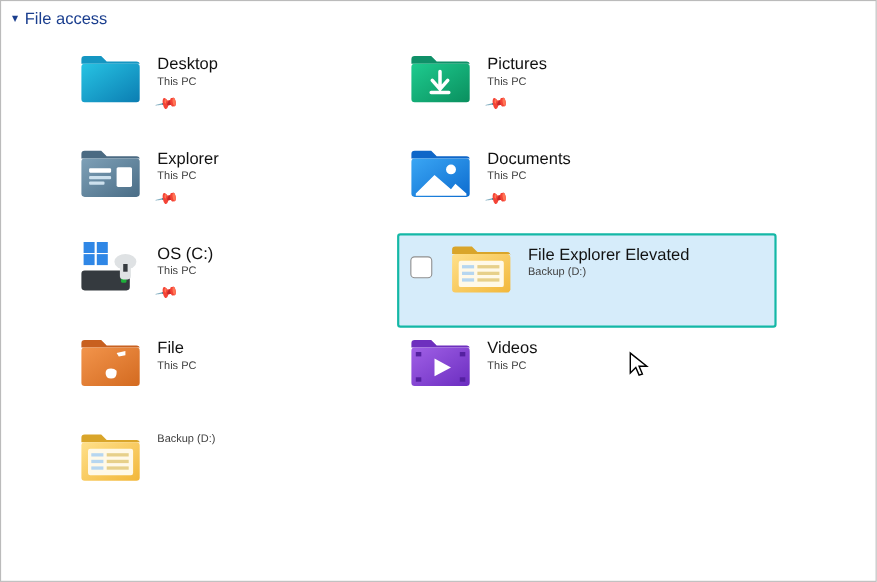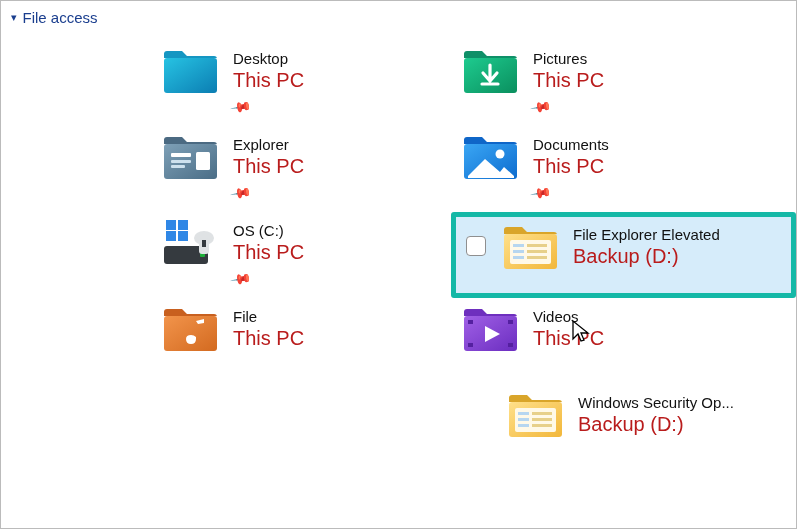--- a/index.html
+++ b/index.html
@@ -23,35 +23,34 @@
     color: #1a3e8e;
     font-size: 15px;
     user-select: none;
   }
   .section-header .chev { font-size: 11px; line-height: 1; }
   .grid {
     display: flex;
     flex-wrap: wrap;
     padding-left: 60px;
     padding-top: 10px;
-    justify-content: flex-end;
   }
   .item {
     display: flex;
     align-items: flex-start;
     width: 345px;
     padding: 6px 8px 6px 8px;
     border-radius: 3px;
     position: relative;
     min-height: 86px;
   }
   .item.narrow { width: 300px; }
   .hovered {
     background: #d6ecfa;
-    border: 5px solid #14b8a6;
+    border: 2px solid #14b8a6;
     padding: 5px 7px 5px 7px;
   }
   .checkbox-slot {
     width: 26px;
     display: flex;
     align-items: center;
     justify-content: center;
     margin-top: 16px;
     margin-right: 8px;
     margin-left: -44px;
@@ -74,21 +73,21 @@
   }
   .icon-slot svg { display: block; }
   .text-slot {
     display: flex;
     flex-direction: column;
     padding-left: 10px;
     padding-top: 4px;
     gap: 2px;
   }
   .title { color: #111; }
-  .subtitle { color: #b91c1c; font-size: 20px; }
+  .subtitle { color: #404040; font-size: 10px; }
   .pin-row { margin-top: 4px; }
   .pin {
     color: #888;
     font-size: 14px;
     transform: rotate(35deg);
     display: inline-block;
   }
   .cursor {
     position: absolute;
     left: 570px;
@@ -301,21 +300,20 @@
         <rect x="8" y="16" width="41" height="24" rx="2" fill="#fff9e8"></rect>
         <rect x="11" y="20" width="11" height="3" fill="#b6d6f0"></rect>
         <rect x="25" y="20" width="20" height="3" fill="#e7d08a"></rect>
         <rect x="11" y="26" width="11" height="3" fill="#b6d6f0"></rect>
         <rect x="25" y="26" width="20" height="3" fill="#e7d08a"></rect>
         <rect x="11" y="32" width="11" height="3" fill="#b6d6f0"></rect>
         <rect x="25" y="32" width="20" height="3" fill="#e7d08a"></rect>
       </svg>
     </div>
     <div class="text-slot">
-      <span class="title">Windows Security Op...</span>
       <span class="subtitle">Backup (D:)</span>
     </div>
   </div>
 
 </div>
 
 <svg class="cursor" width="20" height="26" viewBox="0 0 20 26">
   <path d="M2 2 L2 20 L7 15 L10 22 L13 21 L10 14 L17 14 Z" fill="#fff" stroke="#000" stroke-width="1.3"></path>
 </svg>
 

